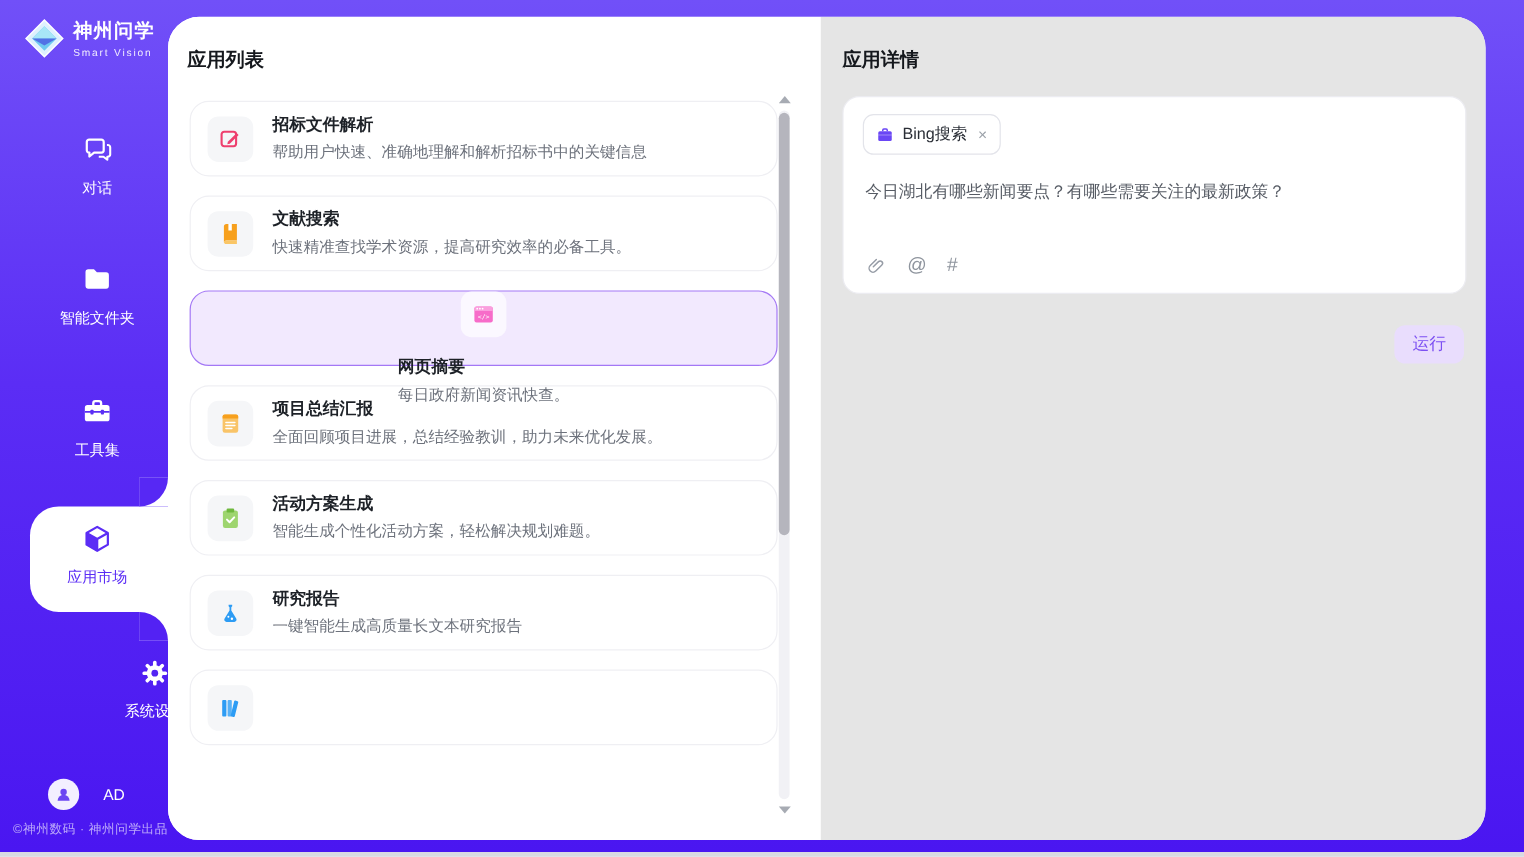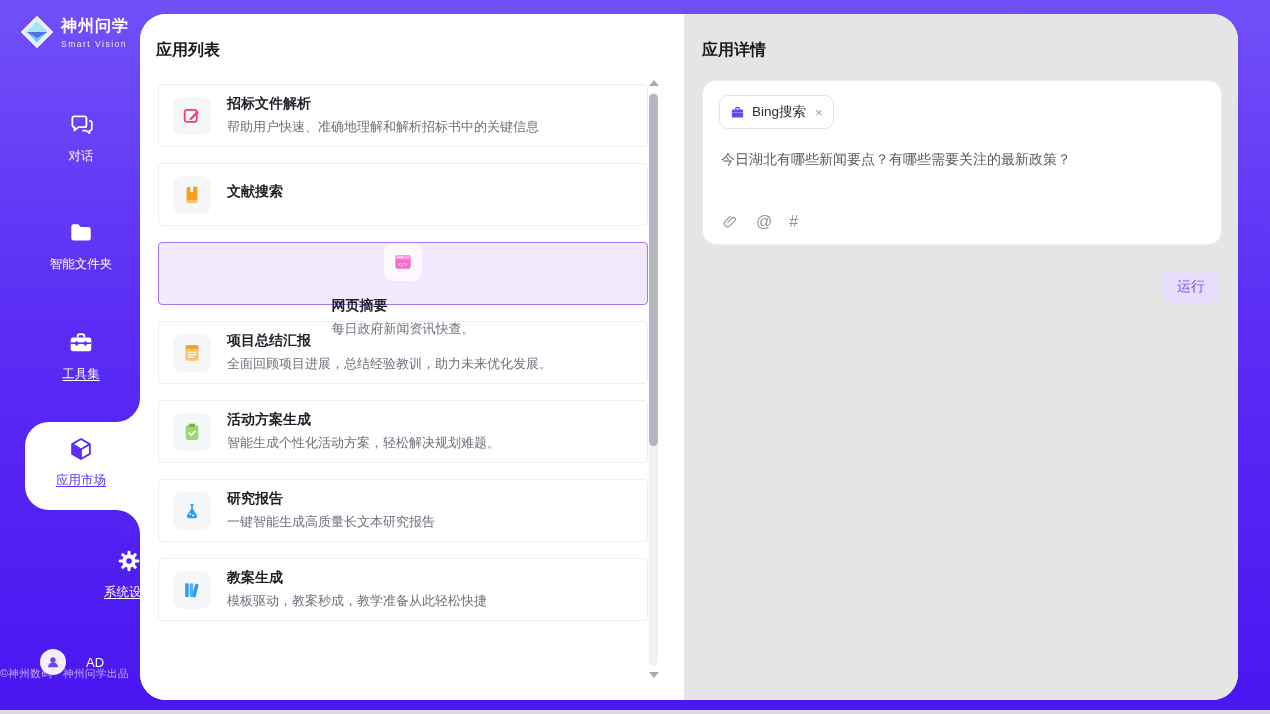--- a/index.html
+++ b/index.html
@@ -11,50 +11,50 @@
 
   
   .sidebar { position:absolute; left:0; top:0; width:140px; height:710px; }
   .logo { position:absolute; left:20px; top:15px; display:flex; align-items:center; gap:7px; }
   .brand-name { font-size:16px; font-weight:bold; color:#fff; letter-spacing:1px; }
   .brand-sub  { font-size:8.5px; color:rgba(255,255,255,.9); letter-spacing:1.5px; margin-top:2px; }
 
   .nav-item { position:absolute; left:0; width:162px; text-align:center; color:#fff; cursor:pointer; }
   .nav-item .nav-svg { width:26px; height:26px; display:inline-block; }
   .nav-label { display:block; margin-top:6px; font-size:12.5px; }
-  .nav-label.underlined { text-decoration:underline; text-underline-offset:2px; }
+  .nav-label.underlined { text-underline-offset:2px; }
   .nav-chat   { top:112px; }
   .nav-folder { top:220px; }
   .nav-tools  { top:330px; }
   .nav-market { top:436px; color:#5b2df5; }
   .nav-market .nav-label { color:#5b2df5; }
   .nav-settings { top:548px;margin-left:48px; }
 
   .active-bubble { position:absolute; left:25px; top:422px; width:115px; height:88px;
                    background:#fff; border-radius:24px 0 0 24px; }
   .notch { position:absolute; left:116px; width:24px; height:24px; background:#fff; }
   .notch-top { top:398px; } .notch-bottom { top:510px; }
   .notch-top::after { content:""; position:absolute; inset:0; background:#5728f4; border-bottom-right-radius:24px; }
   .notch-bottom::after { content:""; position:absolute; inset:0; background:#5322f3; border-top-right-radius:24px; }
 
   .user-row { position:absolute; left:40px; top:649px; display:flex; align-items:center; gap:20px; cursor:pointer;justify-content:space-between; }
   .avatar { width:26px; height:26px; border-radius:50%; background:#f3efff; display:flex; align-items:center; justify-content:center; }
   .user-name { color:#fff; font-size:13px; }
-  .side-footer { position:absolute; left:0; top:667px; width:140px; text-align:left;
+  .side-footer { position:absolute; left:0; top:684px; width:140px; text-align:right;
                  font-size:10.5px; color:rgba(255,255,255,.62); letter-spacing:.5px; }
 
   
   .content { position:absolute; left:140px; top:14px; width:1098px; height:686px;
              border-radius:26px; overflow:hidden; display:flex; background:#fff; }
 
   
   .left-panel { width:544px; position:relative; background:#fff; }
   .panel-title { position:absolute; top:26px; left:16px; font-size:16px; font-weight:bold; color:#15181d; }
   .card-list { position:absolute; top:70px; left:18px; width:490px; }
-  .app-card { height:63px; margin-bottom:16px; border:1px solid #efeff3; border-radius:4px;
+  .app-card { height:63px; margin-bottom:16px; border:1px solid #efeff3; border-radius:16px;
               background:#fff; display:flex; align-items:center; gap:16px; padding:0 14px; cursor:pointer; }
   .app-card.selected { background:#f2e9fe; border-color:#a478f5;flex-direction:column; }
   .tile { width:38px; height:38px; border-radius:9px; background:#f5f6f8; flex:none;
           display:flex; align-items:center; justify-content:center; }
   .selected .tile { background:#fbf8ff; }
   .card-text { display:flex; flex-direction:column; }
   .card-title { font-size:14px; font-weight:bold; color:#1d2127; margin-bottom:5px; }
   .card-desc  { font-size:13px; color:#6d727c; }
 
   .scrollbar { position:absolute; right:24px; top:66px; bottom:22px; width:12px; }
@@ -189,20 +189,21 @@
         <div class="app-card">
           <span class="tile">
             <svg viewBox="0 0 24 24" width="20" height="20">
               <path d="M5.5 4.6A2.6 2.6 0 0 1 8.1 2h10.4v16.5H8a2.5 2.5 0 0 0-2.5 2.1z" fill="#f7a01d"></path>
               <path d="M5.5 19.4A2.6 2.6 0 0 0 8.1 22h10.4v-3.5H8.1a2.6 2.6 0 0 0-2.6 1z" fill="#fac666"></path>
               <rect x="10" y="2" width="3.4" height="6.5" fill="#fff"></rect>
             </svg>
           </span>
           <span class="card-text">
             <span class="card-title">文献搜索</span>
+            <span class="card-desc">快速精准查找学术资源，提高研究效率的必备工具。</span>
           </span>
         </div>
 
         <div class="app-card selected">
           <span class="tile">
             <svg viewBox="0 0 24 24" width="20" height="20">
               <rect x="2.8" y="4" width="18.4" height="16" rx="2.2" fill="#f76cc9"></rect>
               <path d="M2.8 6.2A2.2 2.2 0 0 1 5 4h14a2.2 2.2 0 0 1 2.2 2.2v2.4H2.8z" fill="#fa9edd"></path>
               <circle cx="5.6" cy="6.3" r=".9" fill="#fff"></circle>
                 <circle cx="8.3" cy="6.3" r=".9" fill="#fff"></circle>
@@ -259,24 +260,20 @@
           </span>
         </div>
 
         <div class="app-card">
           <span class="tile">
             <svg viewBox="0 0 24 24" width="20" height="20">
               <rect x="3.8" y="4" width="4.2" height="16.5" rx="1" fill="#2d9cf4"></rect>
               <rect x="9.2" y="4" width="4.2" height="16.5" rx="1" fill="#57b1f7"></rect>
               <rect x="14" y="4.6" width="4.2" height="16.3" rx="1" fill="#2d9cf4" transform="rotate(14 16 12.7)"></rect>
             </svg>
-          </span>
-          <span class="card-text">
-            <span class="card-title">教案生成</span>
-            <span class="card-desc">模板驱动，教案秒成，教学准备从此轻松快捷</span>
           </span>
         </div>
       </div>
 
       <div class="scrollbar">
         <span class="sb-arrow sb-up"></span>
         <span class="sb-track">
           <span class="sb-thumb"></span>
         </span>
         <span class="sb-arrow sb-down"></span>

